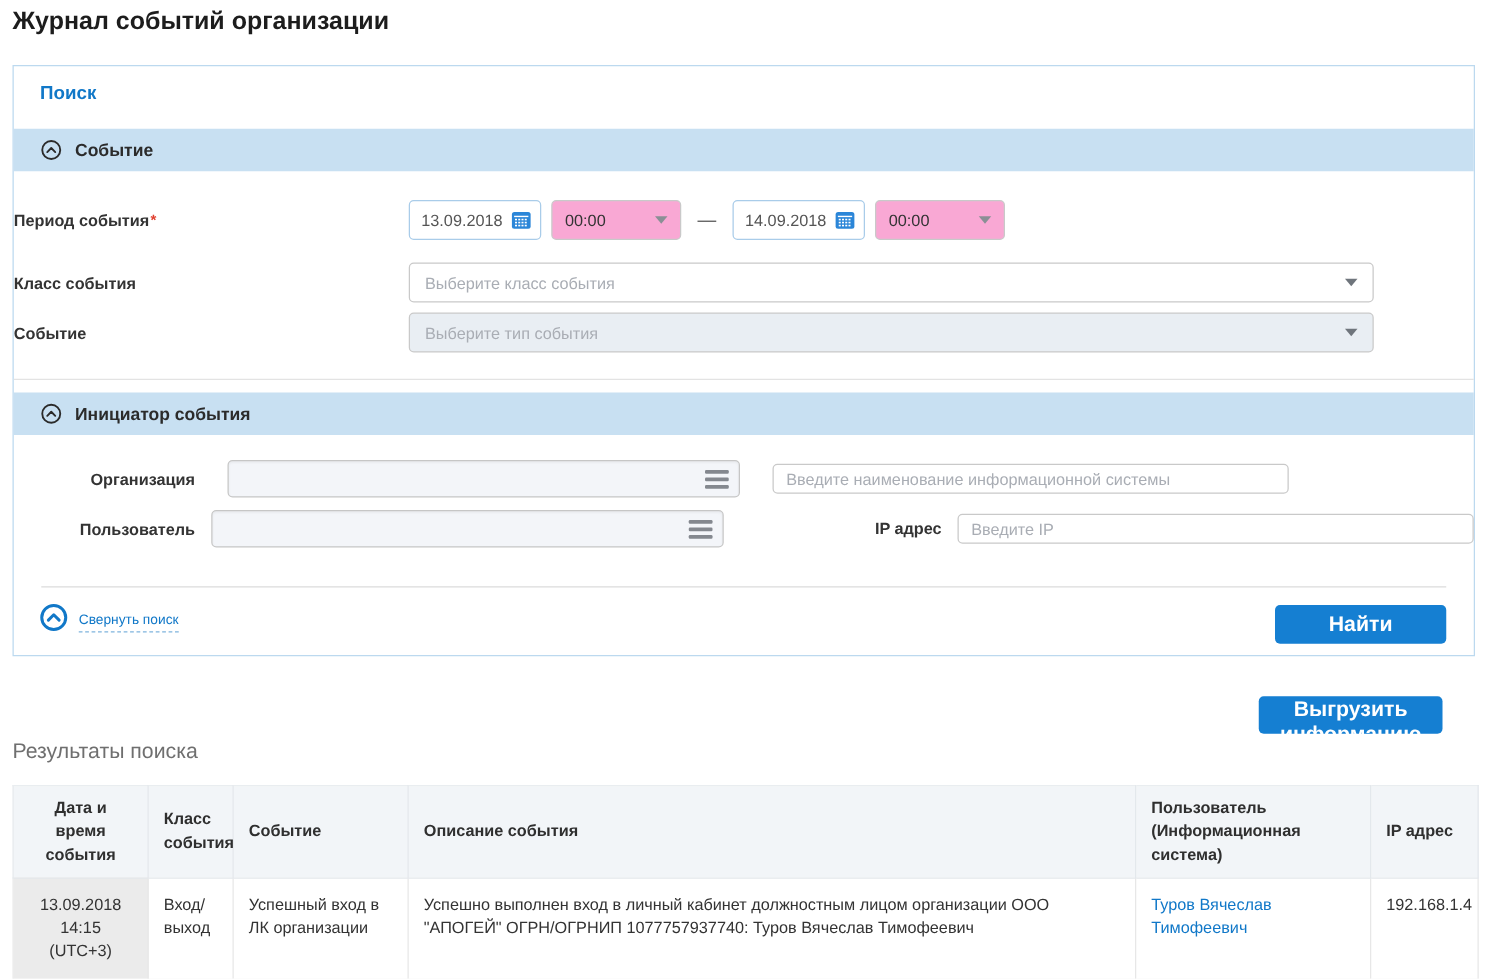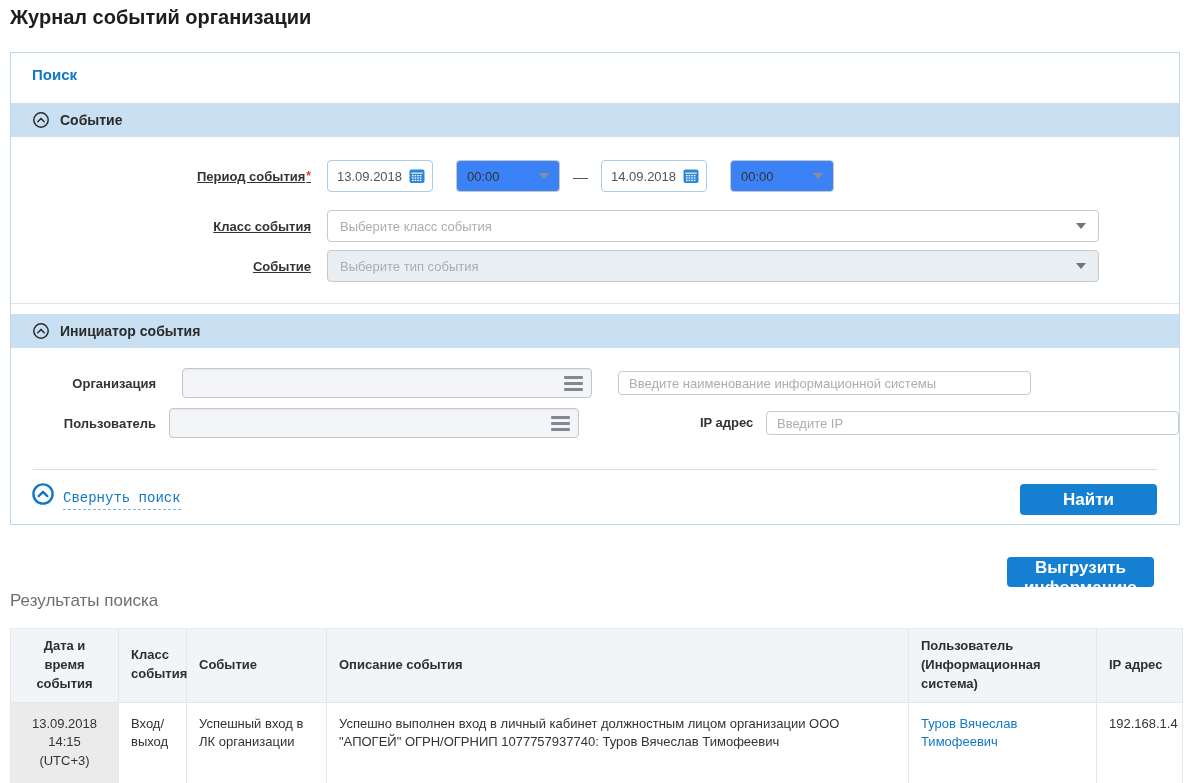--- a/index.html
+++ b/index.html
@@ -17,28 +17,28 @@
   .bar-event{top:50px;}
   .bar-initiator{top:261px;}
 
   .frow{position:absolute;left:0;width:100%;display:flex;align-items:center;box-sizing:border-box;}
   .row-period{top:106px;height:34px;}
   .row-class{top:156px;height:34px;}
   .row-type{top:196px;height:34px;}
   .row-org{top:314px;height:32px;gap:16px;}
   .row-user{top:354px;height:32px;justify-content:space-between;}
 
-  .lbl-main{width:300px;text-align:right;font-size:13px;font-weight:700;color:#333;flex:0 0 auto;text-decoration:underline;}
+  .lbl-main{width:300px;text-align:left;font-size:13px;font-weight:700;color:#333;flex:0 0 auto;}
   .req{color:#e0402f;font-weight:700;margin-left:1px;vertical-align:top;font-size:12px;}
 
   .date-input{margin-left:16px;width:106px;height:32px;border:1px solid #a9cce9;border-radius:4px;box-sizing:border-box;display:flex;align-items:center;padding:0 7px 0 9px;background:#fff;}
   .date-input input{border:none;outline:none;width:70px;font-size:13px;color:#555;font-family:inherit;padding:0;background:transparent;}
   .cal-icon{margin-left:auto;display:flex;}
 
-  .time-select{margin-left:23px;width:104px;height:32px;border:1px solid #c9c9c9;border-radius:4px;box-sizing:border-box;display:flex;align-items:center;padding:0 10px;background:#3b82f6;cursor:pointer;}
+  .time-select{margin-left:8px;width:104px;height:32px;border:1px solid #c9c9c9;border-radius:4px;box-sizing:border-box;display:flex;align-items:center;padding:0 10px;background:#f9a8d4;cursor:pointer;}
   .time-select .val{font-size:13px;color:#333;}
   .tri{margin-left:auto;width:0;height:0;border-left:5px solid transparent;border-right:5px solid transparent;border-top:6px solid #8a8f95;}
 
   .range-dash{margin:0 13px;font-size:15px;color:#555;}
 
   .dd{margin-left:16px;width:772px;height:32px;border:1px solid #c9c9c9;border-radius:4px;box-sizing:border-box;display:flex;align-items:center;padding:0 12px;background:#fff;cursor:pointer;}
   .dd .ph{font-size:13px;color:#a9adb4;}
   .dd .tri{border-top-color:#6f757c;}
   .dd.disabled{background:#e9eef3;}
 
@@ -49,21 +49,21 @@
   .lookup input{flex:1;border:none;outline:none;background:transparent;height:100%;padding:0 8px;font-family:inherit;font-size:13px;}
   .menu-icon{margin-right:8px;display:flex;flex-direction:column;gap:3px;}
   .menu-icon i{display:block;width:19px;height:3px;background:#84888f;border-radius:1px;}
 
   .lbl-right{width:172px;text-align:right;font-size:13px;font-weight:700;color:#333;white-space:pre-line;line-height:1.25;flex:0 0 auto;}
   .txt-input{margin-left:10px;width:413px;height:24px;border:1px solid #c9c9c9;border-radius:4px;box-sizing:border-box;padding:0 10px;font-size:13px;font-family:inherit;color:#333;outline:none;}
   .txt-input::placeholder{color:#a9adb4;}
 
   .divider-footer{position:absolute;top:416px;left:22px;right:22px;height:1px;background:#dcdcdc;}
   .collapse-icon{position:absolute;left:20px;top:429px;cursor:pointer;}
-  .collapse-link{position:absolute;left:52px;top:437px;font-size:14px;color:#1178c8;text-decoration:none;border-bottom:1px dashed #7fb4dd;padding-bottom:3px;cursor:pointer;font-family:Liberation Mono, monospace;}
+  .collapse-link{position:absolute;left:52px;top:437px;font-size:11px;color:#1178c8;text-decoration:none;border-bottom:1px dashed #7fb4dd;padding-bottom:3px;cursor:pointer;}
 
   .btn{background:#157fd2;color:#fff;border:none;border-radius:4px;font-family:inherit;font-size:17px;font-weight:700;cursor:pointer;}
   .find-btn{position:absolute;left:1009px;top:431px;width:137px;height:31px;}
   .export-btn{position:absolute;left:1007px;top:557px;width:147px;height:30px;}
 
   
   .results-title{position:absolute;left:10px;top:591px;margin:0;font-size:17px;font-weight:400;color:#6f6f6f;}
   .results-table{position:absolute;left:10px;top:628px;width:1172px;border-collapse:collapse;table-layout:fixed;font-size:13px;}
   .results-table th{background:#f2f5f8;height:72px;font-weight:700;color:#2f2f2f;text-align:left;padding:8px 12px;vertical-align:middle;border:1px solid #e3e8ec;border-top-color:#e9edf0;line-height:1.45;box-sizing:border-box;}
   .results-table th.center{text-align:center;}

